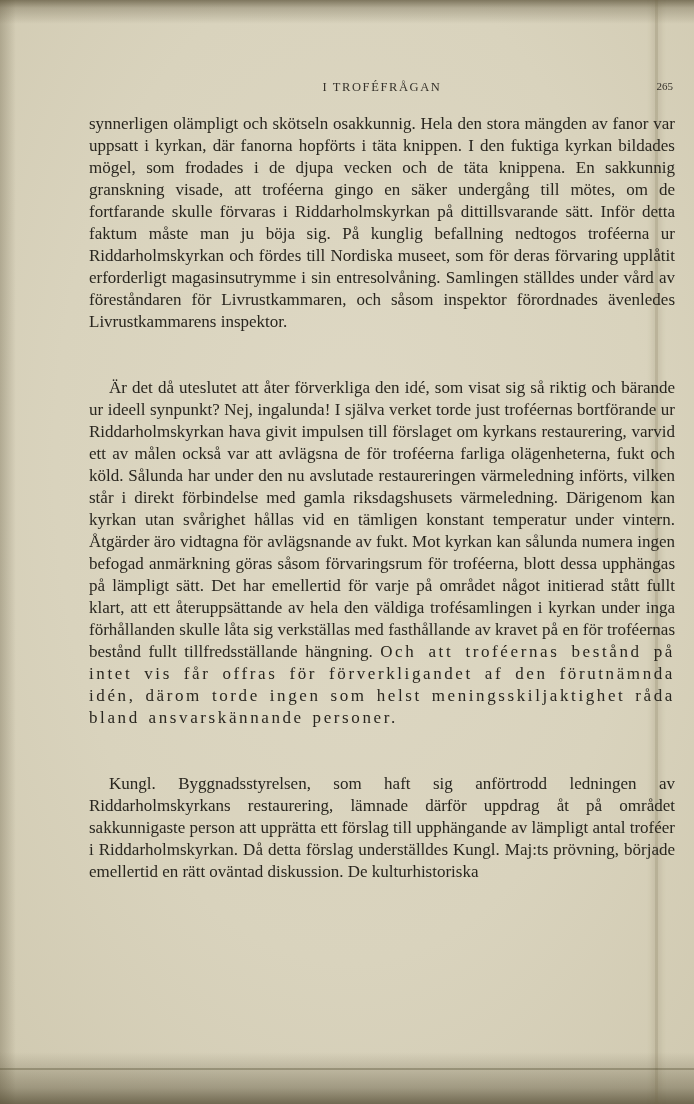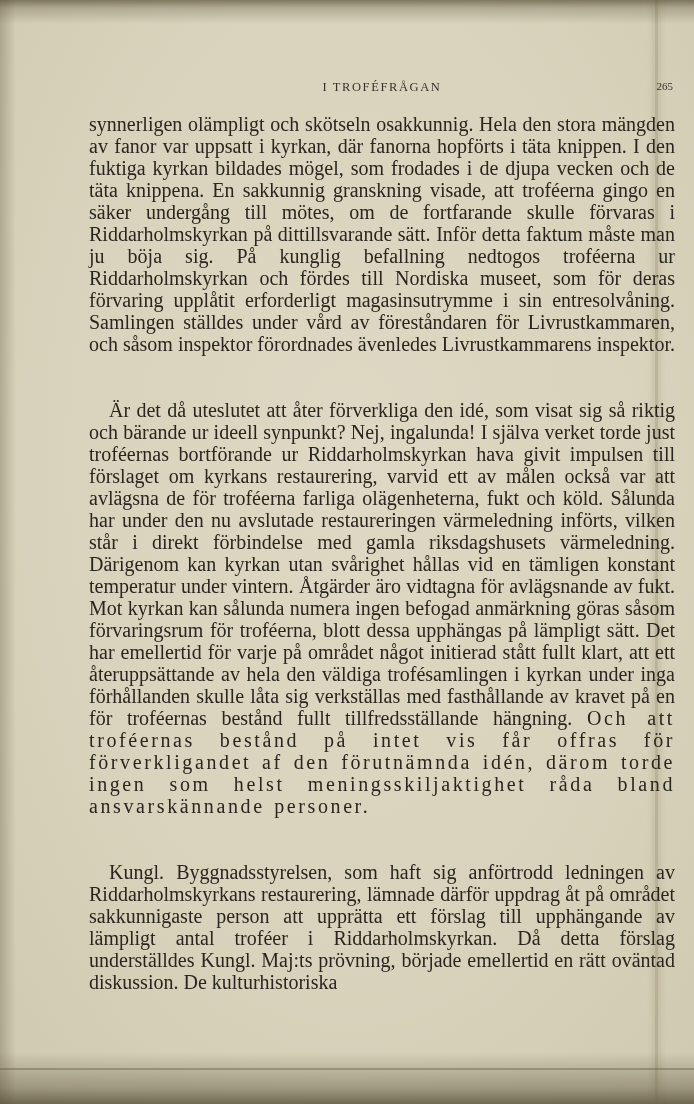--- a/index.html
+++ b/index.html
@@ -71,21 +71,21 @@
   }
   .head-page {
     position: absolute;
     right: 2px;
     top: 0;
     font-size: 11px;
     color: #35312a;
   }
 
   .body-text {
-    font-size: 20px;
+    font-size: 17px;
     line-height: 22px;
     text-align: justify;
     text-justify: inter-word;
   }
   .para {
     margin: 0;
   }
   .para.indent {
     text-indent: 20px;
     margin-top: 44px;

